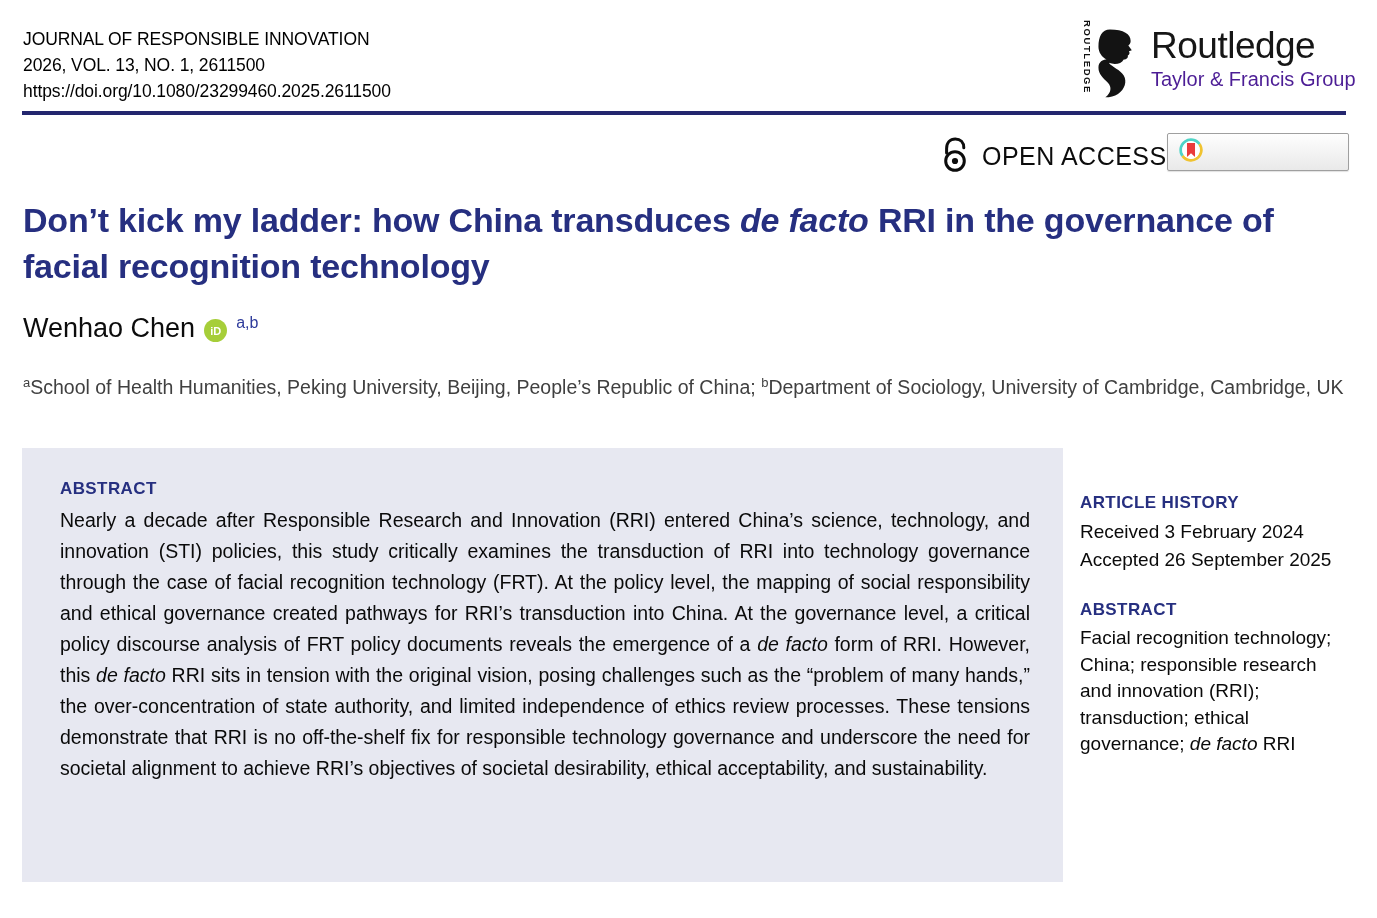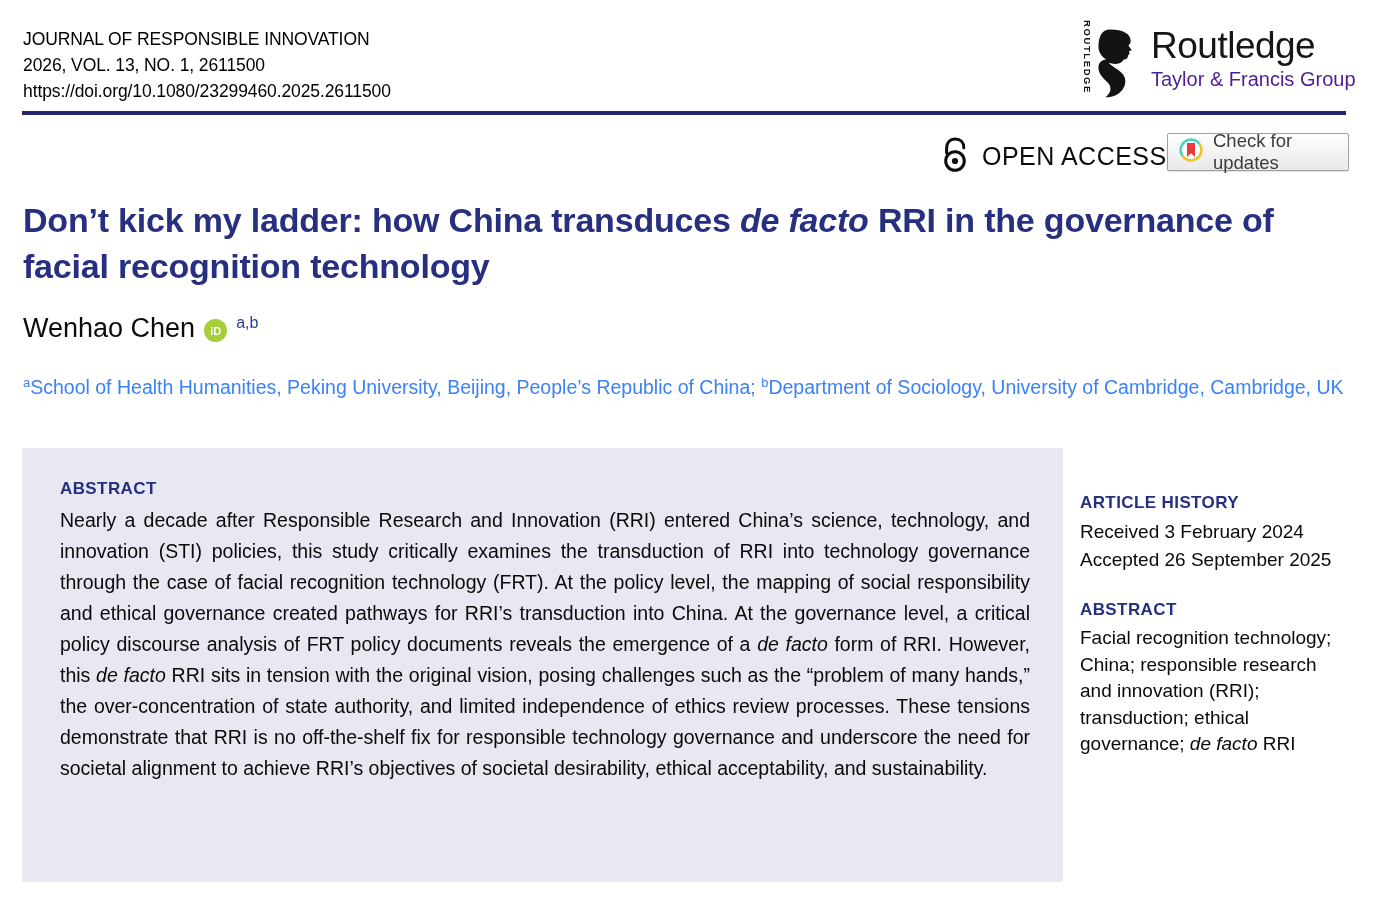--- a/index.html
+++ b/index.html
@@ -32,21 +32,21 @@
   .check-btn-label{font-size:18.5px;color:#3c3c3c;font-weight:500;}
 
   
   .title{position:absolute;left:23px;top:197px;width:1332px;font-size:34px;font-weight:700;line-height:46px;color:var(--navy);letter-spacing:-0.2px;}
   .title i{font-style:italic;}
   .author-row{position:absolute;left:23px;top:313px;display:flex;align-items:flex-start;gap:9px;}
   .author-name{font-size:27px;color:#0c0c0c;}
   .orcid{width:23px;height:23px;border-radius:50%;background:var(--orcid_green);color:#fff;font-size:11px;font-weight:700;
     display:flex;align-items:center;justify-content:center;margin-top:6px;cursor:pointer;}
   .author-sup{font-size:16px;color:var(--supblue);margin-top:1px;}
-  .affiliations{position:absolute;left:23px;top:372px;width:1325px;font-size:19.5px;line-height:30px;color:#3b82f6;}
+  .affiliations{position:absolute;left:23px;top:372px;width:1325px;font-size:19.5px;line-height:30px;color:#404040;}
   .affiliations sup{font-size:13px;line-height:0;}
 
   
   .abstract-panel{position:absolute;left:22px;top:448px;width:1041px;height:434px;background:var(--abstract_bg);}
   .abstract-heading{position:absolute;left:38px;top:31px;font-size:17px;font-weight:700;letter-spacing:0.4px;color:var(--navy);}
   .abstract-text{position:absolute;left:38px;top:57px;width:970px;font-size:19.5px;line-height:31px;text-align:justify;color:#0a0a0a;}
   .abstract-text i{font-style:italic;}
 
   
   .meta-col{position:absolute;left:1080px;top:493px;width:270px;}
@@ -99,21 +99,20 @@
     <span>
       <svg width="26" height="26" viewBox="0 0 24 24" aria-hidden="true">
         <g transform="rotate(-35 12 12)">
           <path d="M2.5 12 A9.5 9.5 0 0 1 21.5 12" fill="none" stroke="var(--check_teal)" stroke-width="2.6"></path>
           <path d="M21.5 12 A9.5 9.5 0 0 1 2.5 12" fill="none" stroke="var(--check_yellow)" stroke-width="2.6"></path>
         </g>
         <circle cx="12" cy="12" r="8.2" fill="#fff"></circle>
         <path d="M8.3 5.6 L15.7 5.6 L15.7 18.4 L12 15.1 L8.3 18.4 Z" fill="var(--check_red)"></path>
       </svg>
     </span>
-    <span class="check-btn-label">Check for updates</span>
   </div>
 
   <h1 class="title"><span>Don’t kick my ladder: how China transduces </span><i>de facto</i><span> RRI in the governance of facial recognition technology</span></h1>
 
   <div class="author-row">
     <span class="author-name">Wenhao Chen</span>
     <span class="orcid">iD</span>
     <span class="author-sup">a,b</span>
   </div>
 

